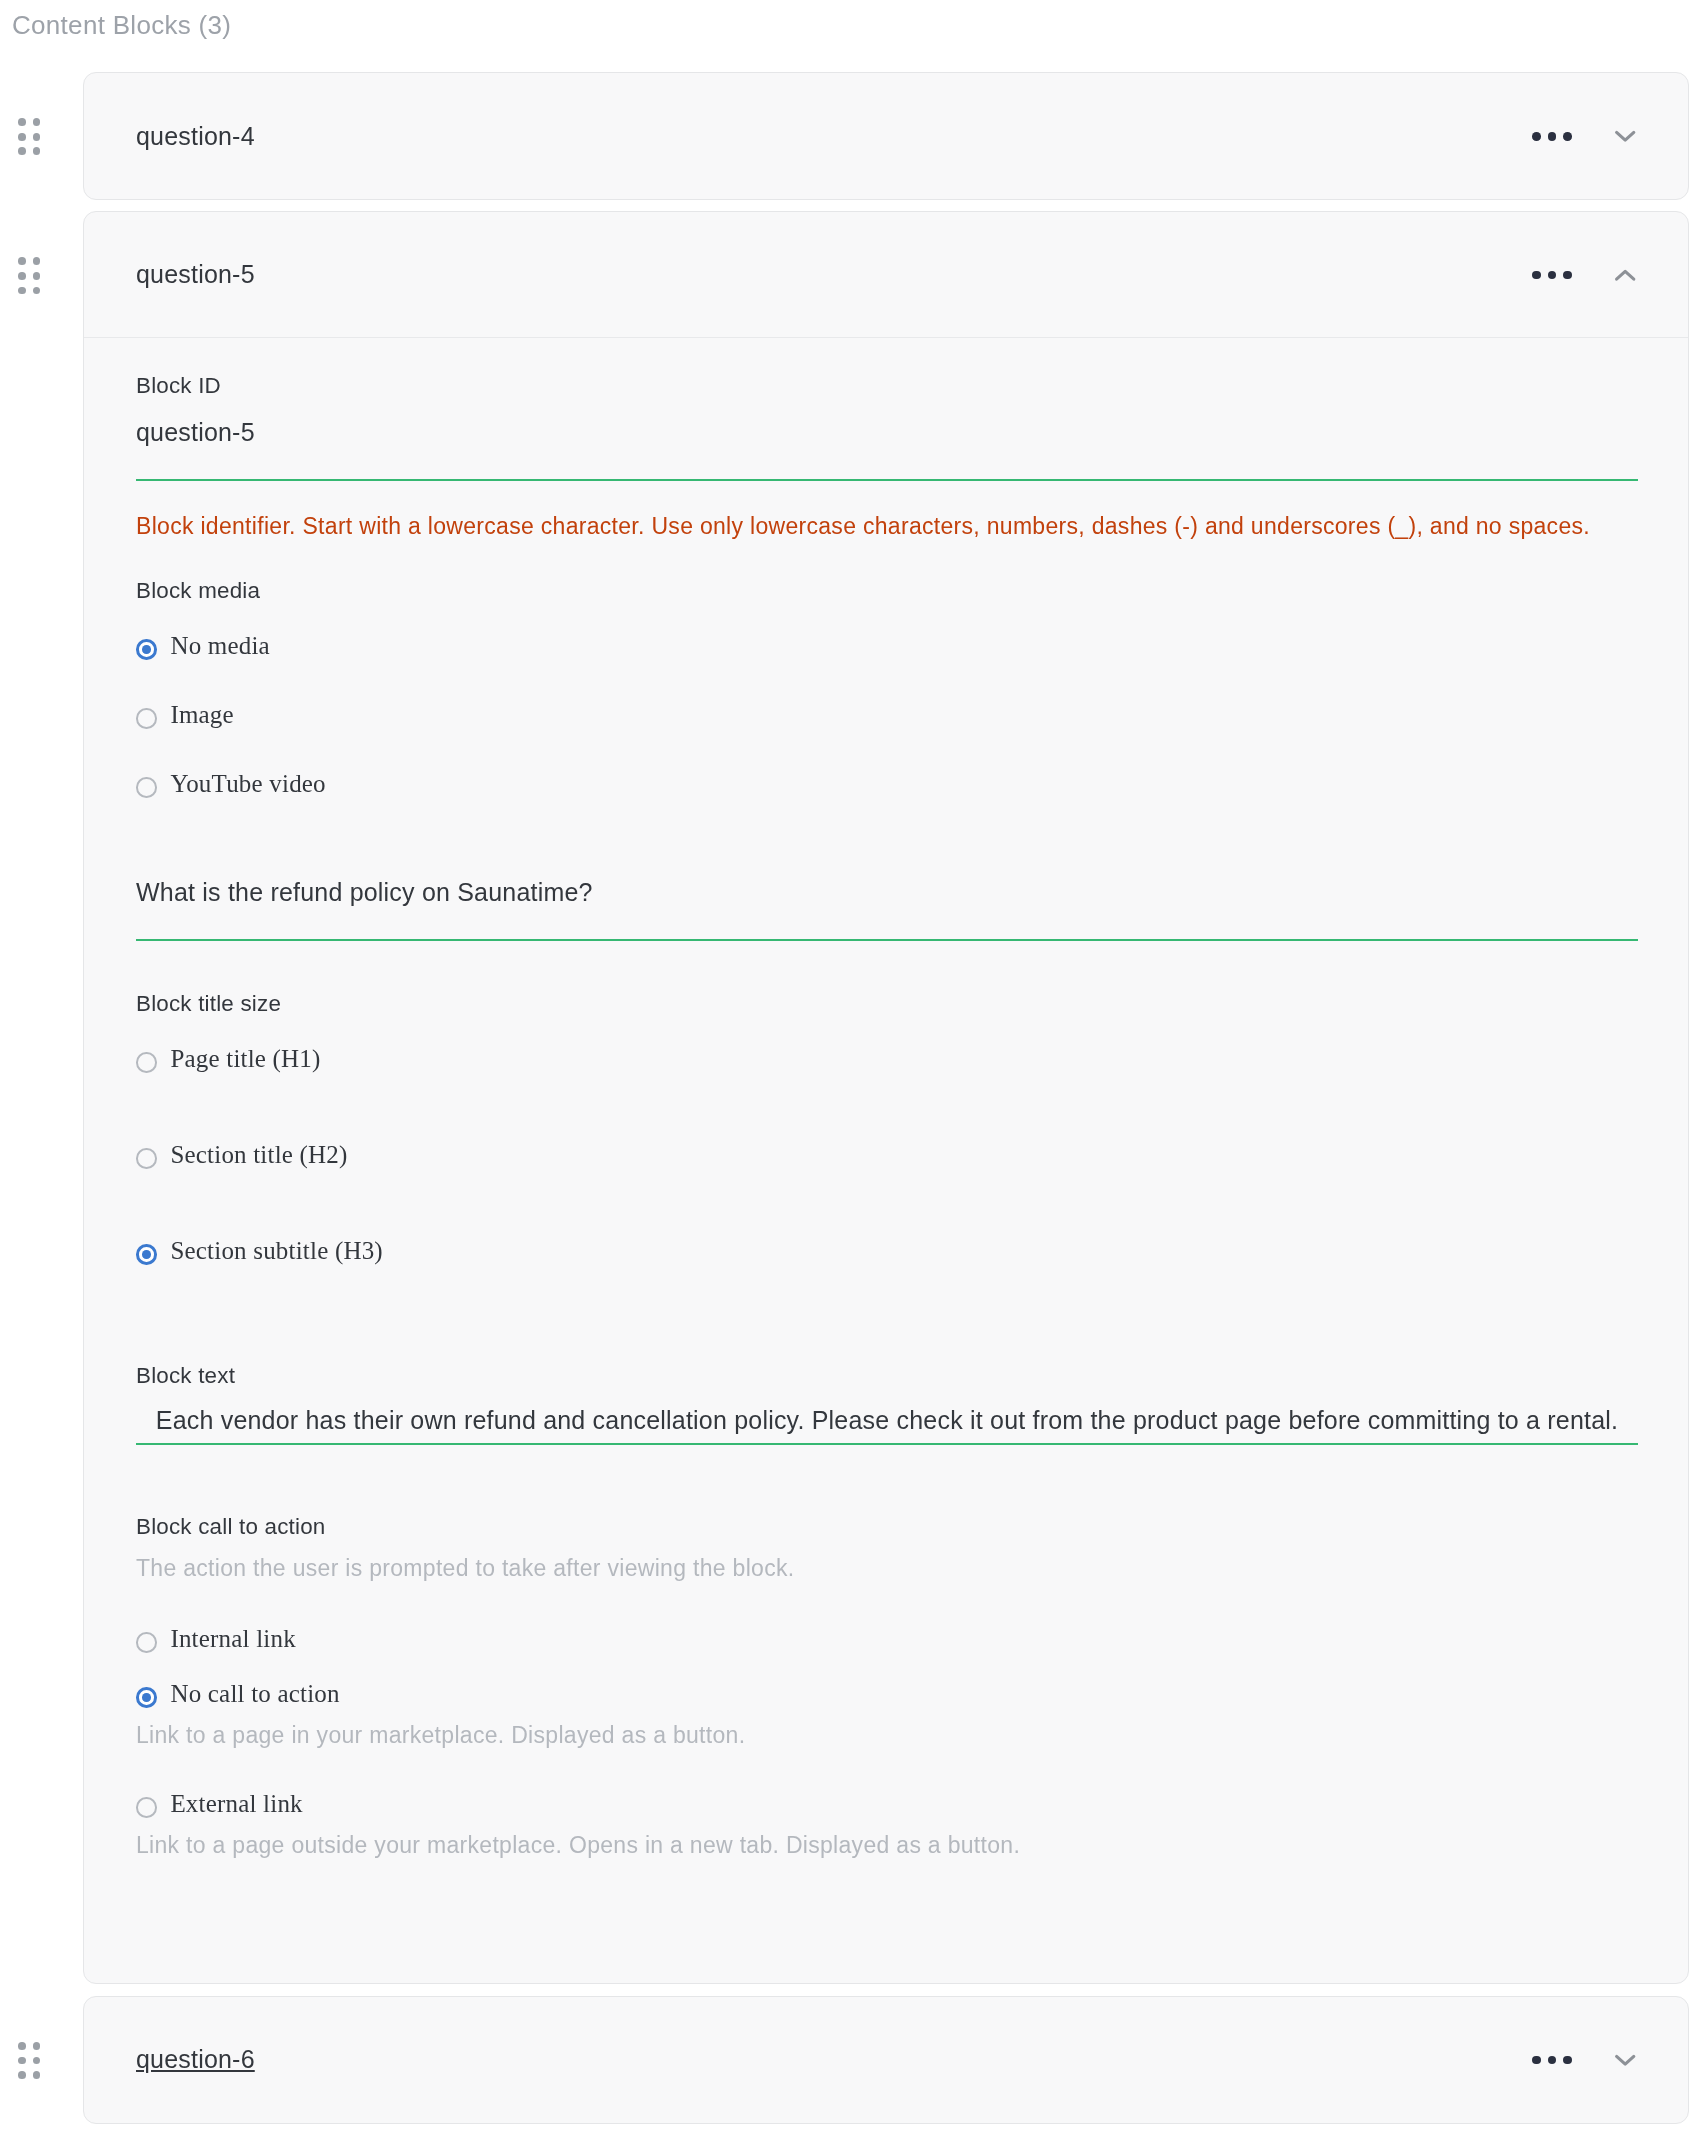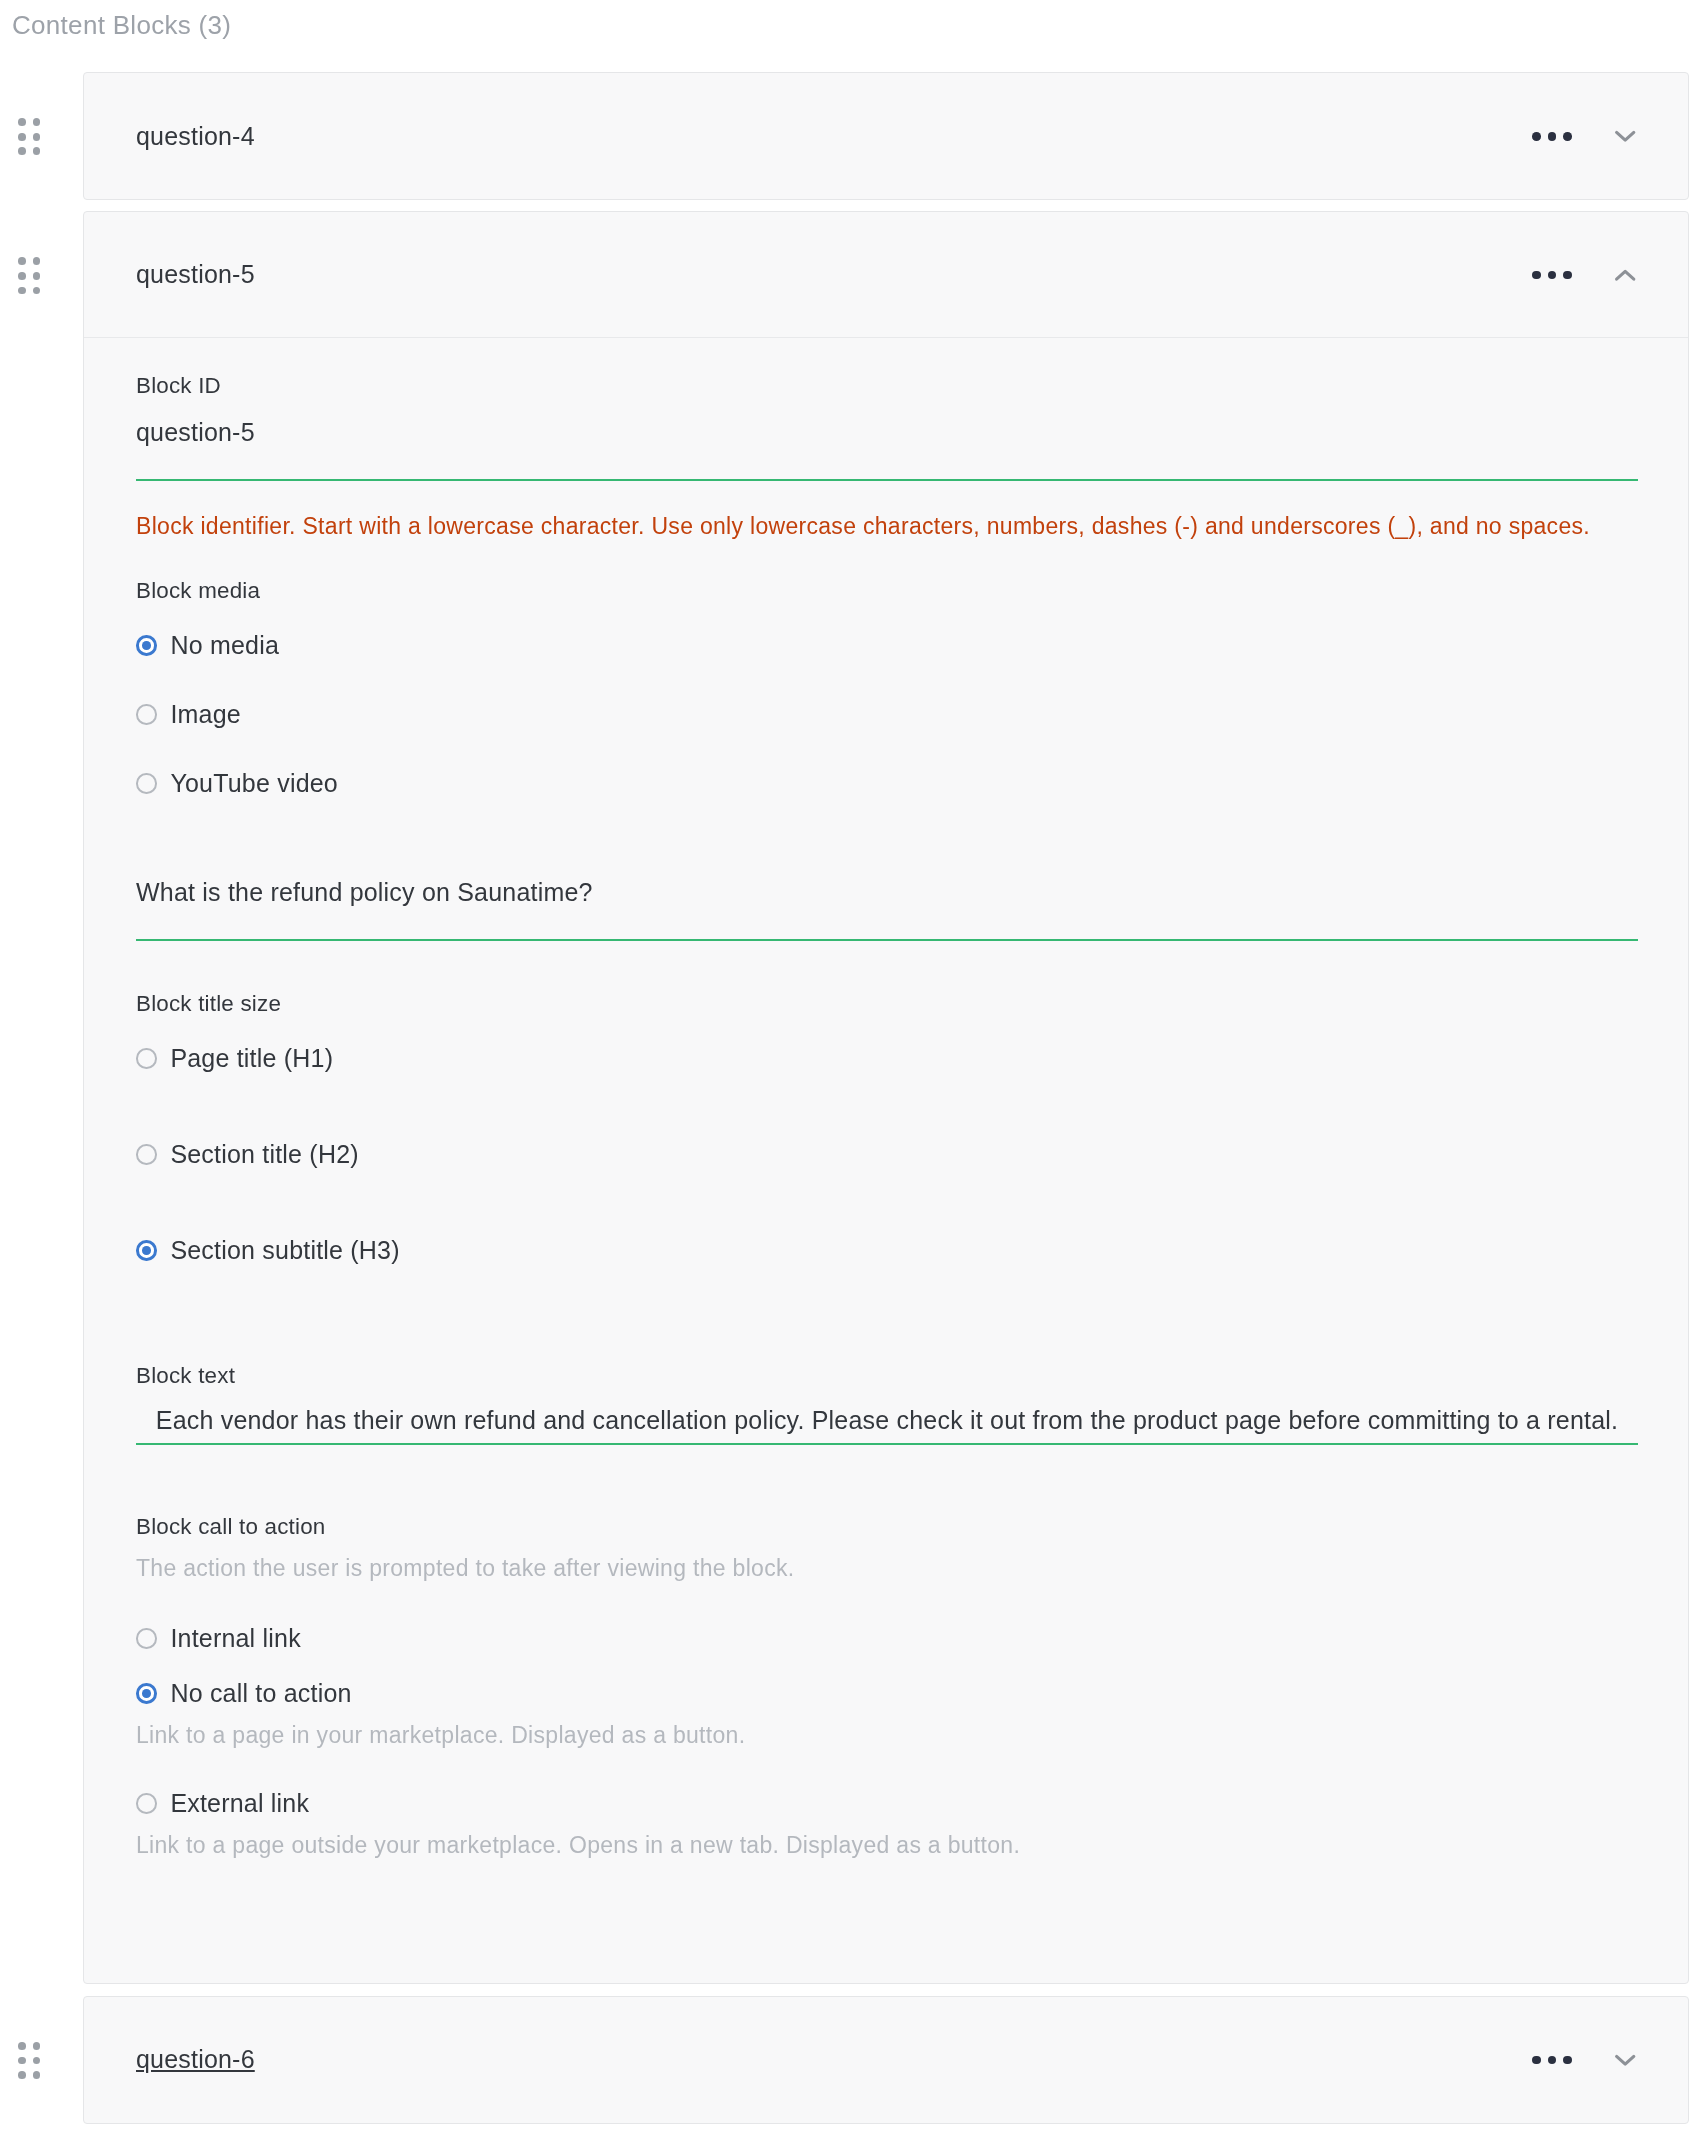--- a/index.html
+++ b/index.html
@@ -22,21 +22,21 @@
 
   
   .drag-handle {
     position:absolute; left:-65px; top:46px;
     display:grid; grid-template-columns:repeat(2,7.7px); grid-auto-rows:7.7px;
     gap:6.9px 6.9px; cursor:grab;
   }
   .drag-handle i { width:7.7px; height:7.7px; border-radius:50%; background:#9ba0a6; }
 
   .card {
-    background:#f8f8f9; border:0.9px solid #e5e6e8; border-radius:4px;
+    background:#f8f8f9; border:0.9px solid #e5e6e8; border-radius:13px;
     width:100%;
   }
   .card-header {
     height:126px; display:flex; align-items:center; justify-content:space-between;
     padding:0 48px 0 52px; cursor:pointer;
   }
   .card.expanded .card-header { border-bottom:0.9px solid #e8e9eb; }
   .card-title { font-size:25px; font-weight:500; color:#33373d; letter-spacing:0.2px; }
   .header-actions { display:flex; align-items:center; gap:34px; }
   .dots-btn { display:flex; gap:6.9px; align-items:center; cursor:pointer; padding:5.2px; }
@@ -64,21 +64,21 @@
     margin-top:24px; font-size:23px; line-height:43px; color:#c2410c; letter-spacing:0.3px;
   }
   .help-tight { margin-top:12px; font-size:23px; line-height:31px; color:#b4b8be; letter-spacing:0.3px; }
 
   .sec-media { margin-top:27.5px; }
   .sec-title { margin-top:79px; }
   .sec-title-size { margin-top:48px; }
   .sec-text { margin-top:96px; }
   .sec-cta { margin-top:67px; }
 
-  .opt { display:flex; align-items:center; height:29px; cursor:pointer; }
+  .opt { display:flex; align-items:flex-end; height:29px; cursor:pointer;font-family:Liberation Serif, serif; }
   .opt-first { margin-top:26px; }
   .opt-next { margin-top:40px; }
   .opt-row { display:flex; gap:67px; margin-top:26px;flex-direction:column; }
   .opt-label { font-size:25px; color:#33373d; margin-left:13.8px; letter-spacing:0.2px; white-space:nowrap; }
 
   .radio {
     width:20.6px; height:20.6px; border-radius:50%;
     border:2.6px solid #b5b9bf; background:transparent; flex:0 0 auto;
     position:relative;
   }

